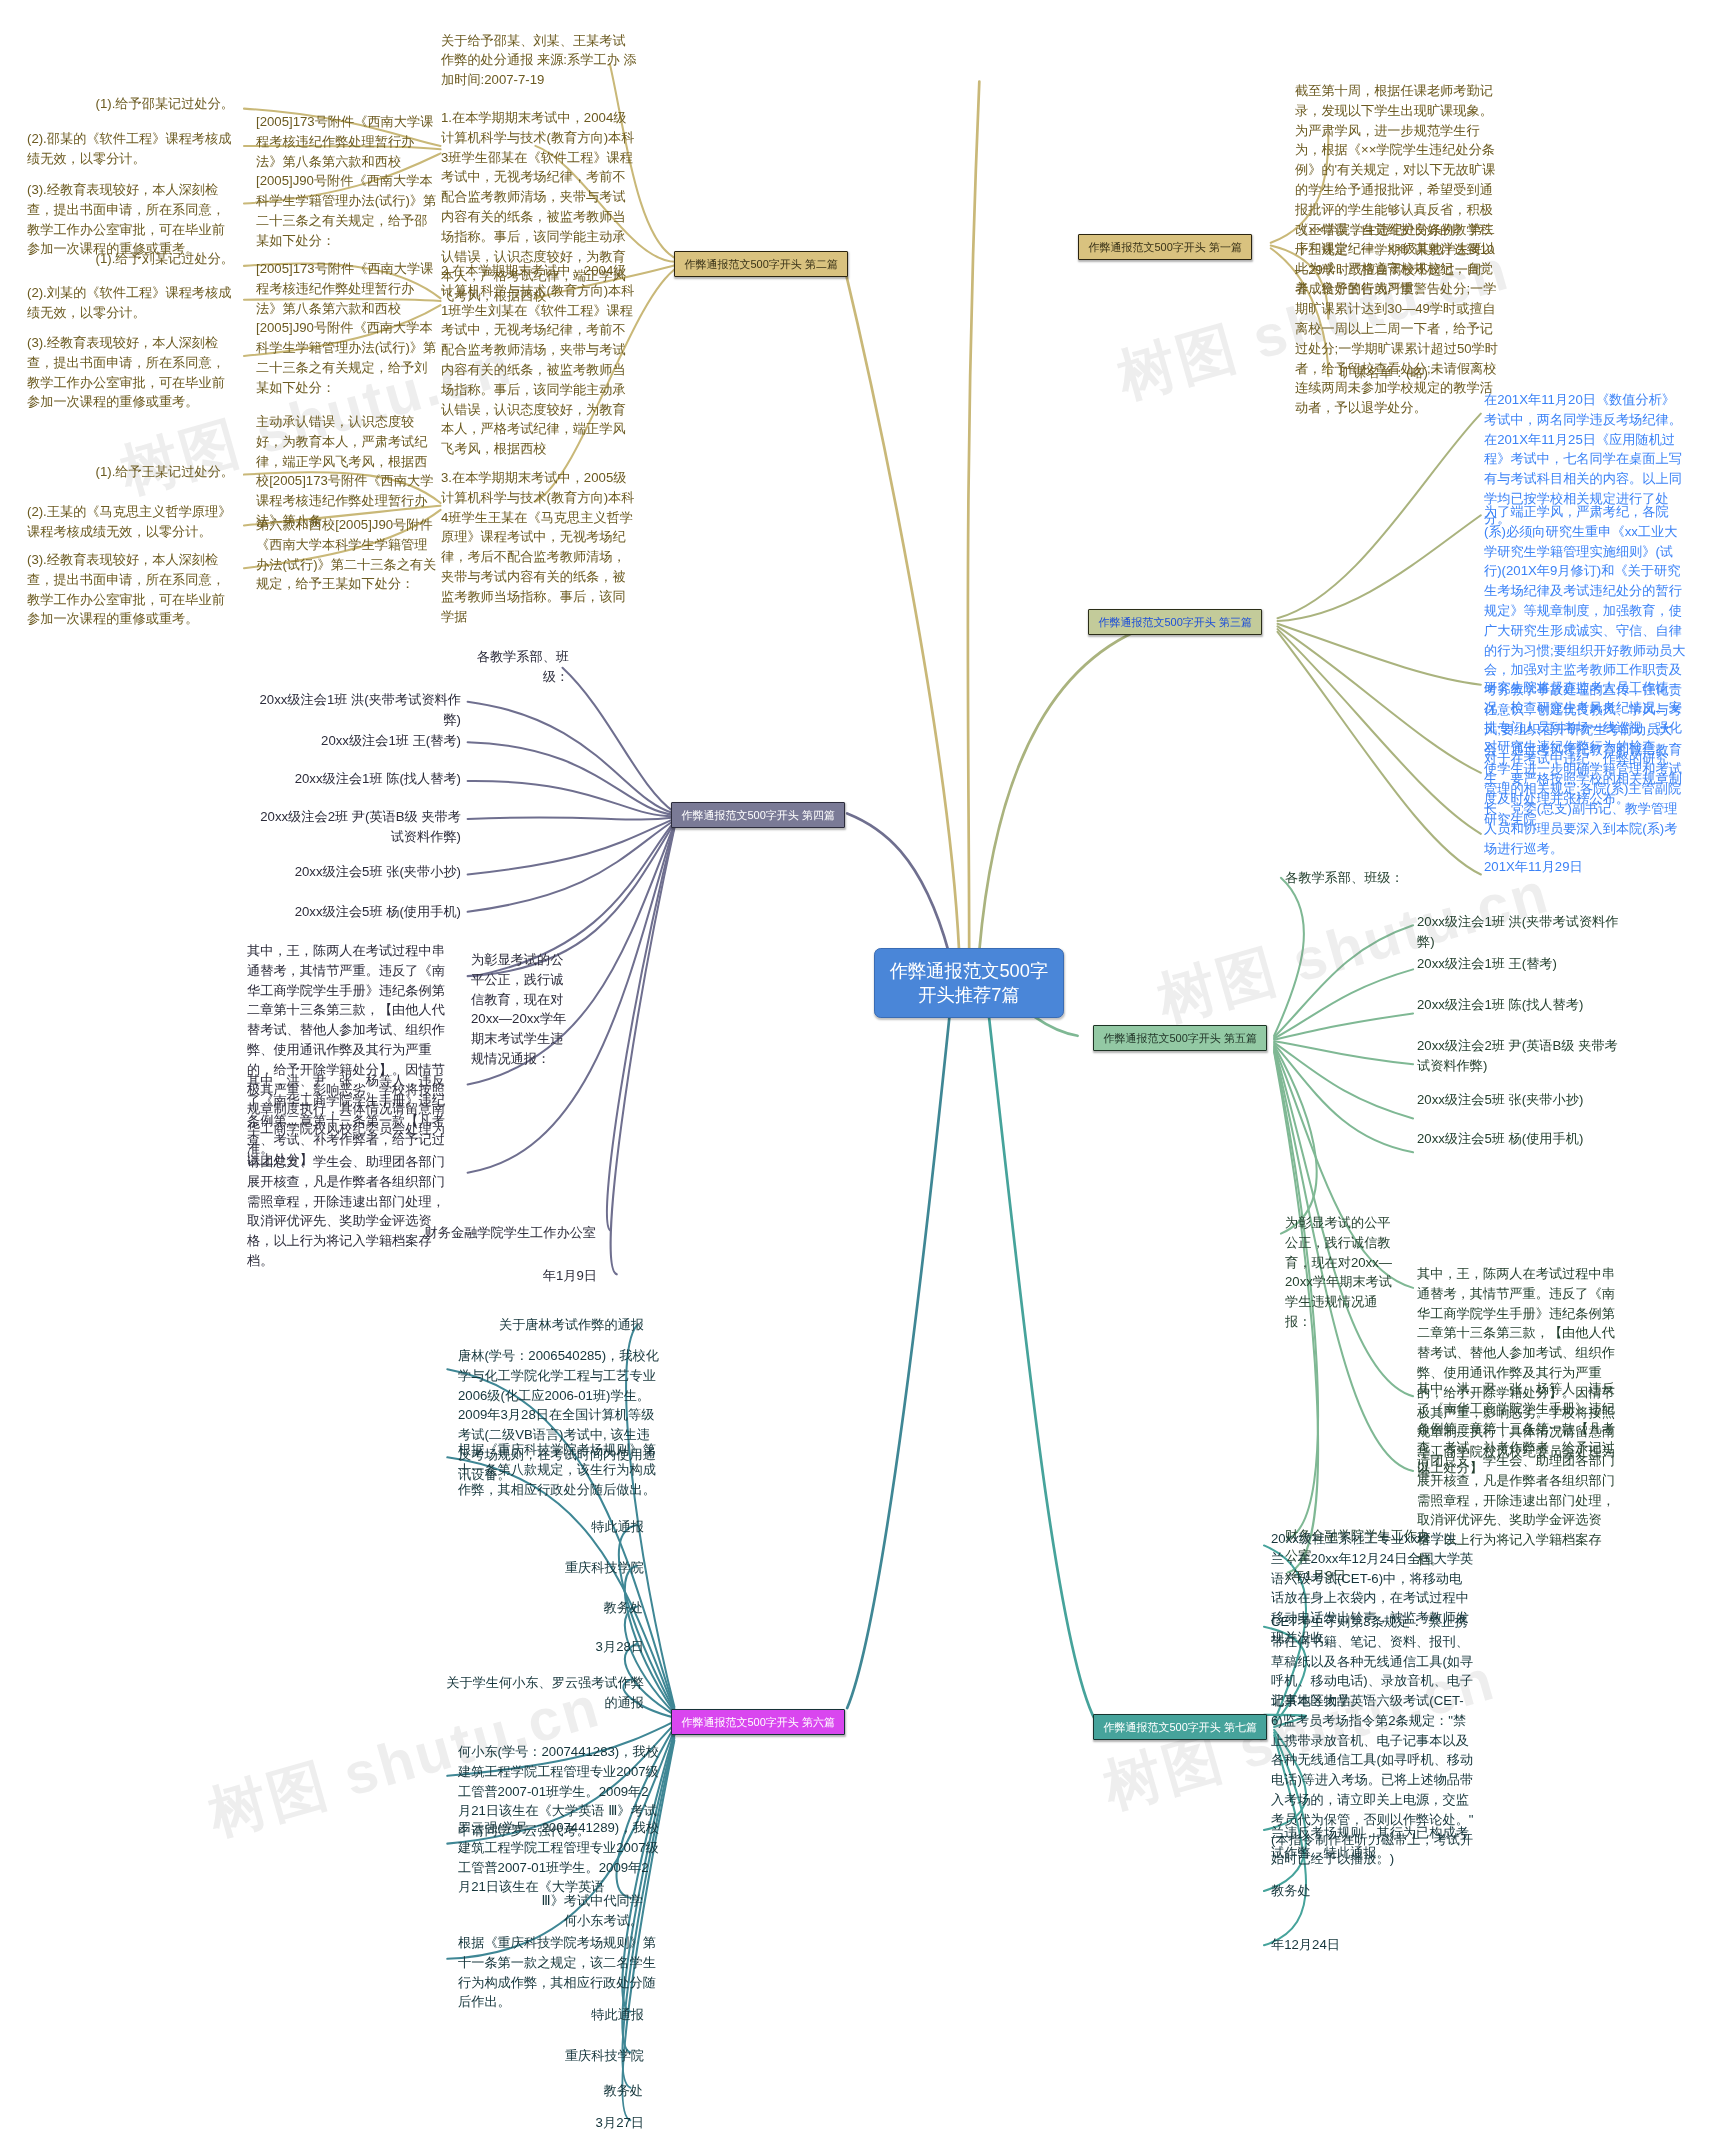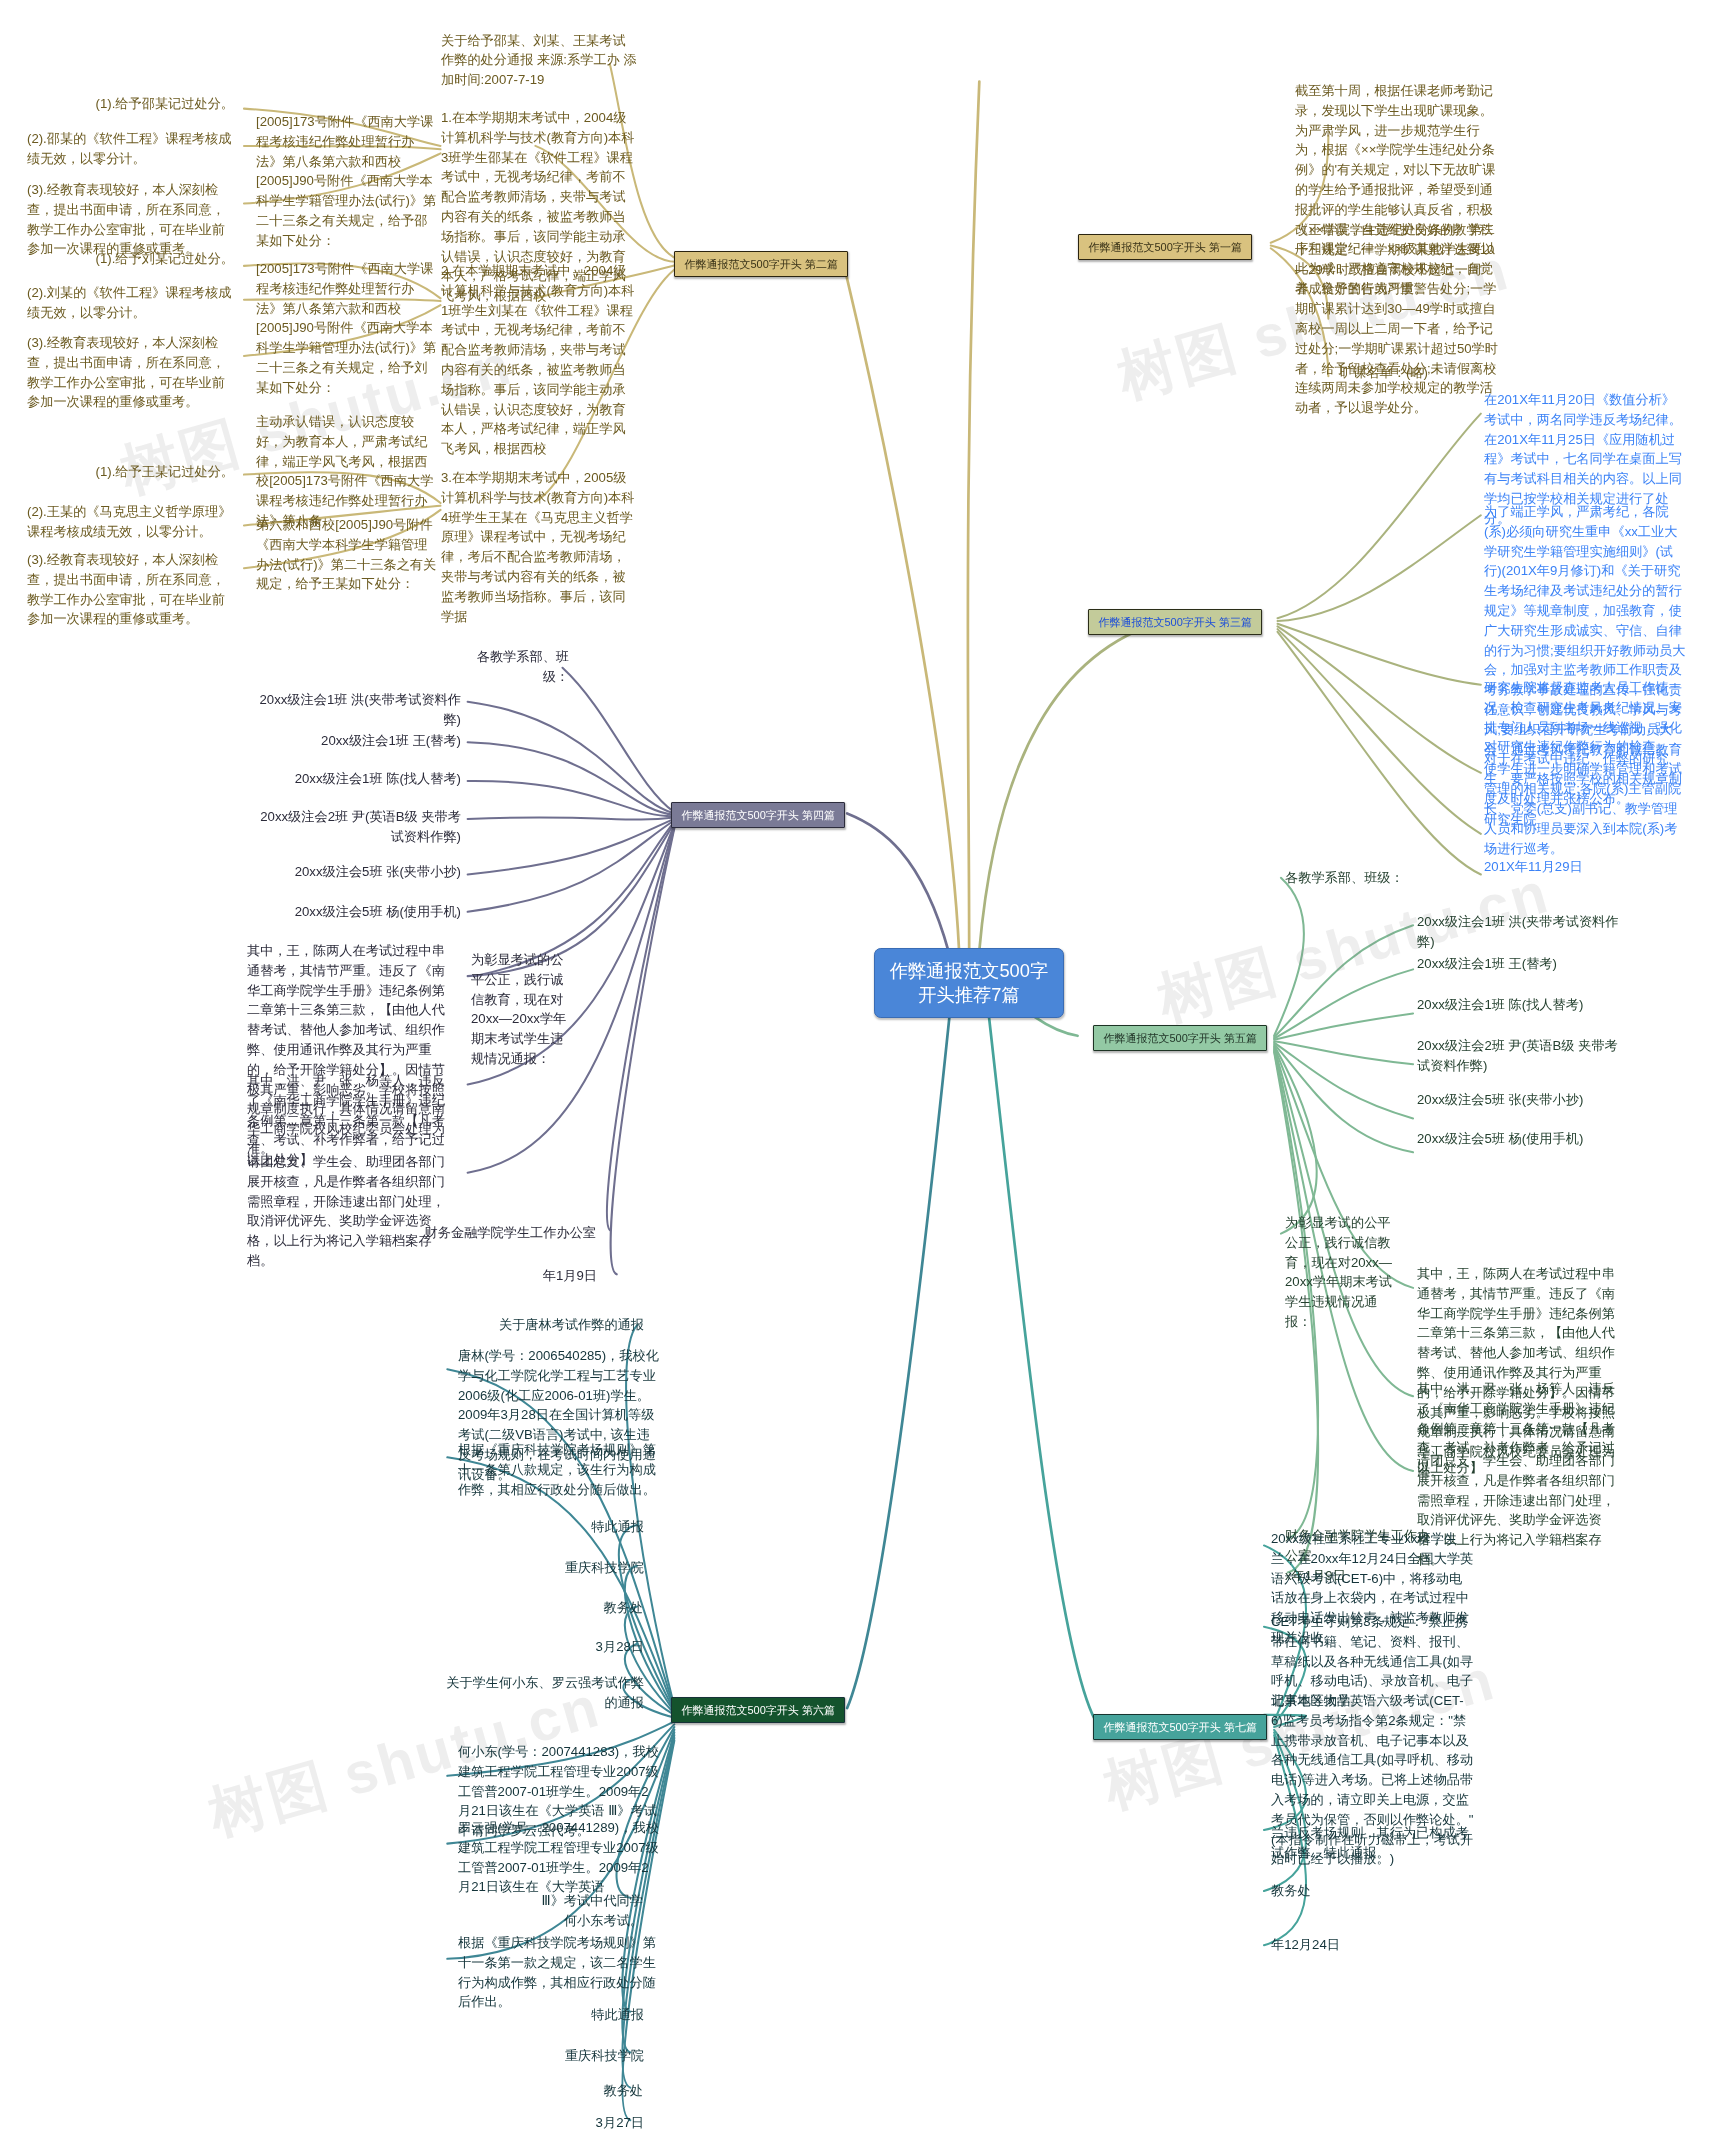--- a/index.html
+++ b/index.html
@@ -28,21 +28,21 @@
   }
 
   .branch{
     border-radius:1px;padding:4.7px 9.5px;font-size:11px;white-space:nowrap;
     box-shadow:0.7px 1.4px 2px rgba(0,0,0,.3);border:1.4px solid rgba(0,0,0,.35);
   }
   .b-gold{background:#d9c27f;color:#3a3318;border-color:#2b2410;}
   .b-olive{background:#c3cb9a;color:#1d4ed8;border-color:#2b2e18;}
   .b-purple{background:#7a7a96;color:#ffffff;border-color:#2c2c3c;}
   .b-green{background:#93c9a4;color:#1f3326;border-color:#1d3324;}
-  .b-teal{background:#14532d;color:#ffffff;border-color:#173238;}
+  .b-teal{background:#d946ef;color:#ffffff;border-color:#173238;margin-top:12px;}
   .b-teal2{background:#46a39b;color:#ffffff;border-color:#17342f;}
 
   .leaf{
     font-size:13.2px;line-height:1.5;background:transparent;
   }
   .leaf.r{text-align:right;}
   .leaf.l{text-align:left;}
   .c-gold{color:#6b5a20;}
   .c-olive{color:#3b82f6;}
   .c-purple{color:#2b2b3a;}

